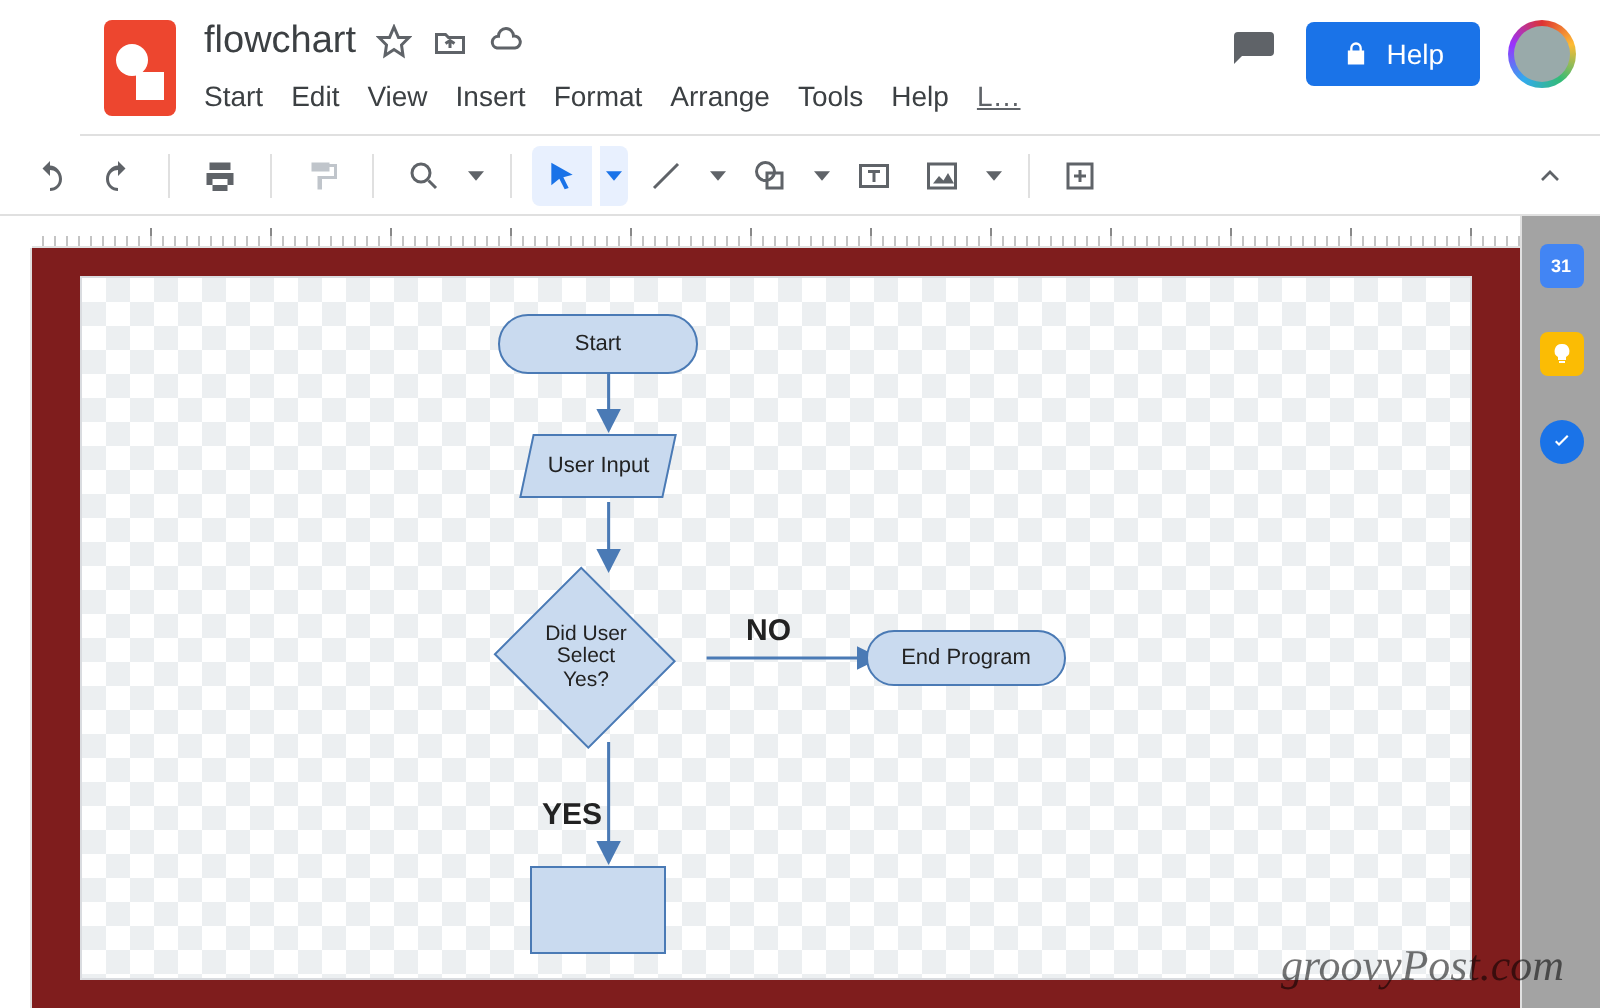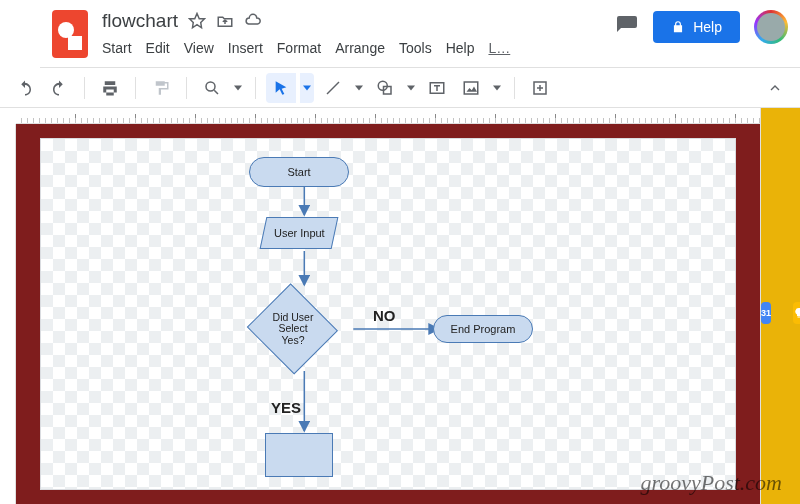--- a/index.html
+++ b/index.html
@@ -46,21 +46,21 @@
     background-image:
       linear-gradient(45deg,#eceff1 25%,transparent 25%,transparent 75%,#eceff1 75%),
       linear-gradient(45deg,#eceff1 25%,transparent 25%,transparent 75%,#eceff1 75%);
     background-size:24px 24px;
     background-position:0 0, 12px 12px;
     border:1px solid #dadce0;
     position:relative;
   }
 
   
-  .right-rail { position:absolute; top:108px; right:0; width:40px; bottom:0; border-left:1px solid #e0e0e0; display:flex; flex-direction:row; align-items:center; gap:22px; padding-top:14px; background:#eab308; }
+  .right-rail { position:absolute; top:108px; right:0; width:40px; bottom:0; border-left:1px solid #e0e0e0; display:flex; flex-direction:column; align-items:center; gap:22px; padding-top:14px; background:#a3a3a3; }
   .rail-icon { width:22px; height:22px; border-radius:4px; display:flex; align-items:center; justify-content:center; font-size:9px; font-weight:bold; color:#fff; }
   .cal { background:#4285f4; } .keep { background:#fbbc04; } .tasks { background:#1a73e8; border-radius:50%; }
 
   
   .shape { position:absolute; background:#c9daef; border:1.5px solid #4a7ab5; display:flex; align-items:center; justify-content:center; text-align:center; font-size:11px; line-height:1.15; color:#222; }
   .terminator { border-radius:999px; }
   .rect {}
   .para { transform:skewX(-12deg); }
   .para span { display:block; transform:skewX(12deg); }
   .diamond-wrap { position:absolute; display:flex; align-items:center; justify-content:center; }

